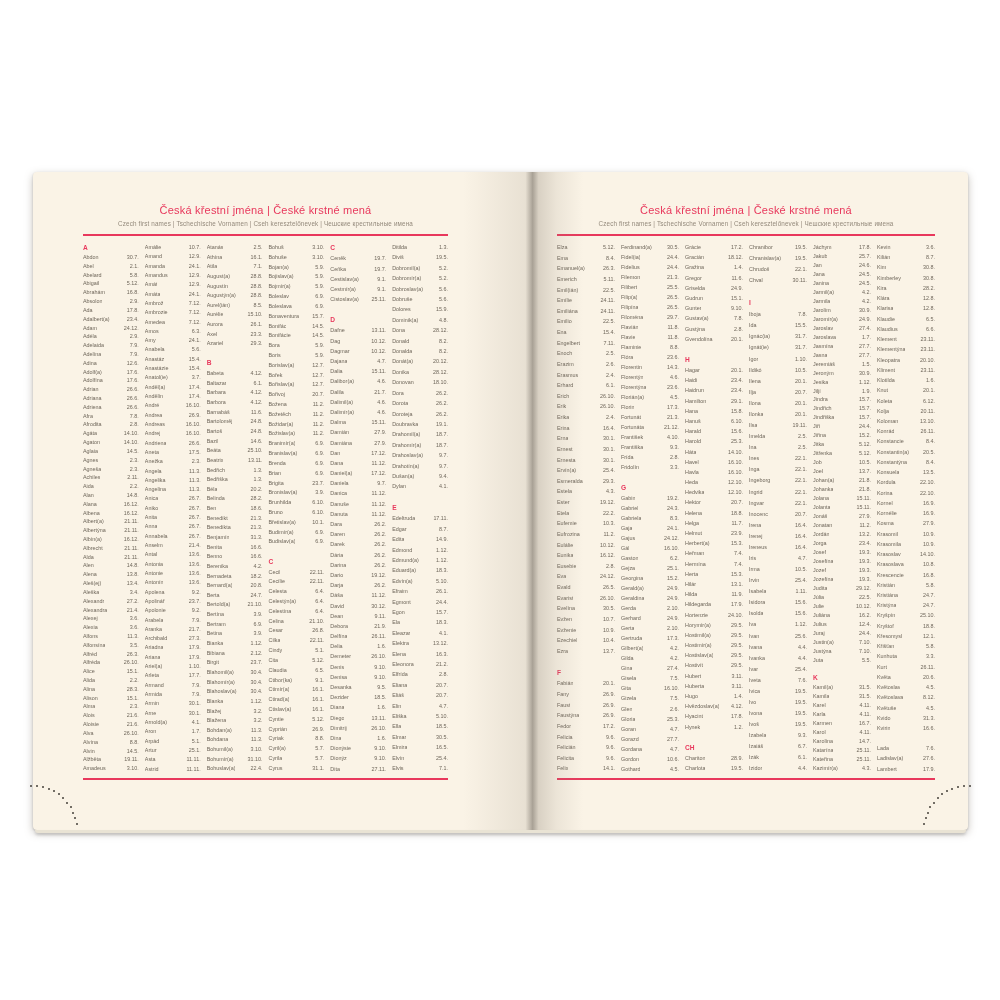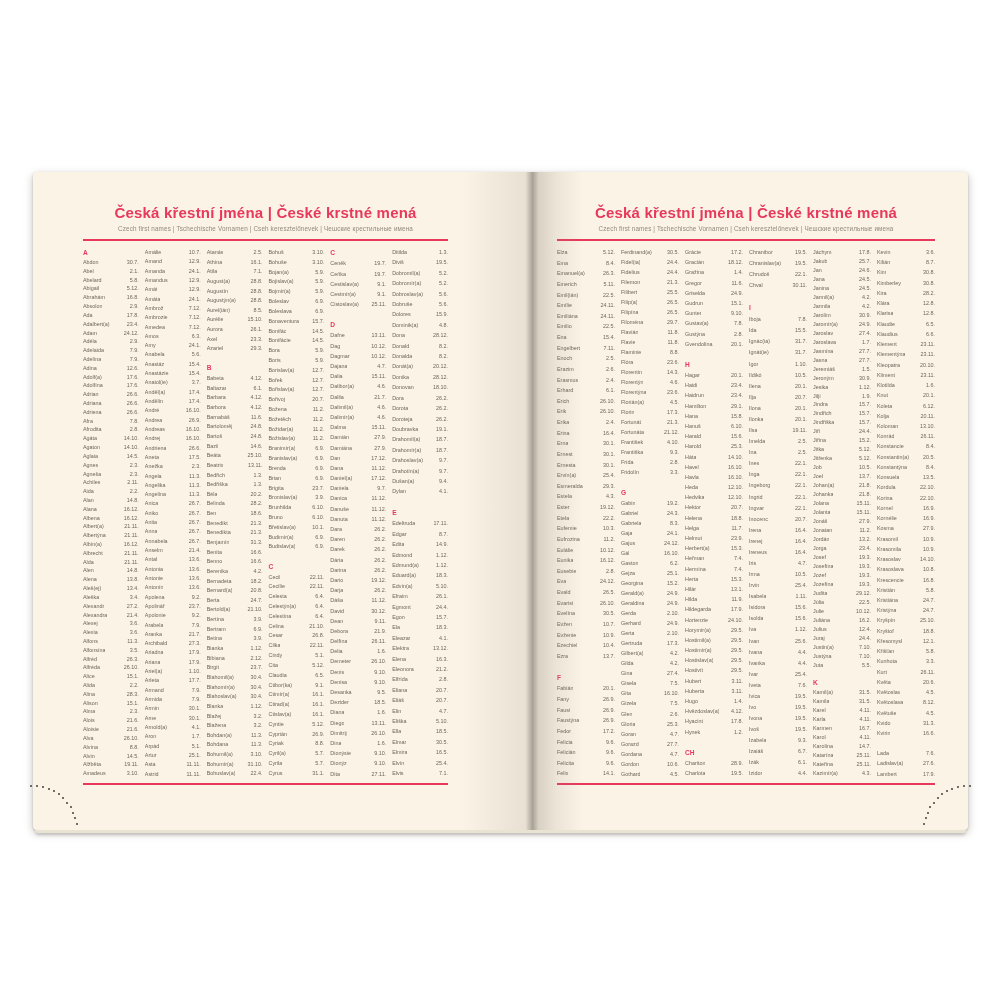--- a/index.html
+++ b/index.html
@@ -14,22 +14,22 @@
   .fold{position:absolute;left:430px;top:0;width:120px;height:100%;pointer-events:none;
         background:linear-gradient(90deg, rgba(150,140,125,0) 0%, rgba(150,140,125,.18) 52%,
         rgba(88,80,70,.50) 58%, rgba(140,130,116,.30) 63%, rgba(150,140,125,.14) 78%,
         rgba(150,140,125,0) 100%);}
   .page{position:absolute;top:0;height:100%;}
   .page.left{left:0;width:467px;}
   .page.right{left:467px;width:468px;}
   .content{position:absolute;top:0;}
   .page.left .content{left:50px;width:365px;}
   .page.right .content{left:57px;width:378px;}
-  .ptitle{margin-top:32px;text-align:center;color:var(--accent);font-weight:bold;
-          font-size:15px;letter-spacing:.2px;white-space:nowrap;}
+  .ptitle{margin-top:32px;text-align:center;color:var(--accent);font-weight:normal;
+          font-size:11px;letter-spacing:.2px;white-space:nowrap;}
   .psub{margin-top:4px;text-align:center;color:var(--sub);font-size:6.3px;letter-spacing:.15px;
         white-space:nowrap;}
   .rule{height:2px;background:var(--accent);margin-top:7px;}
   .names-table{display:flex;gap:6px;margin-top:9px;height:527px;}
   .ncol{flex:1;display:flex;flex-direction:column;justify-content:space-between;min-width:0;}
   .row{display:flex;justify-content:space-between;font-size:5.4px;line-height:1;
        color:var(--ink);white-space:nowrap;overflow:hidden;}
   .row .nm{overflow:hidden;text-overflow:clip;}
   .row .dt{margin-left:2px;}
   .row.letter{color:var(--accent);font-weight:bold;font-size:6.6px;}

